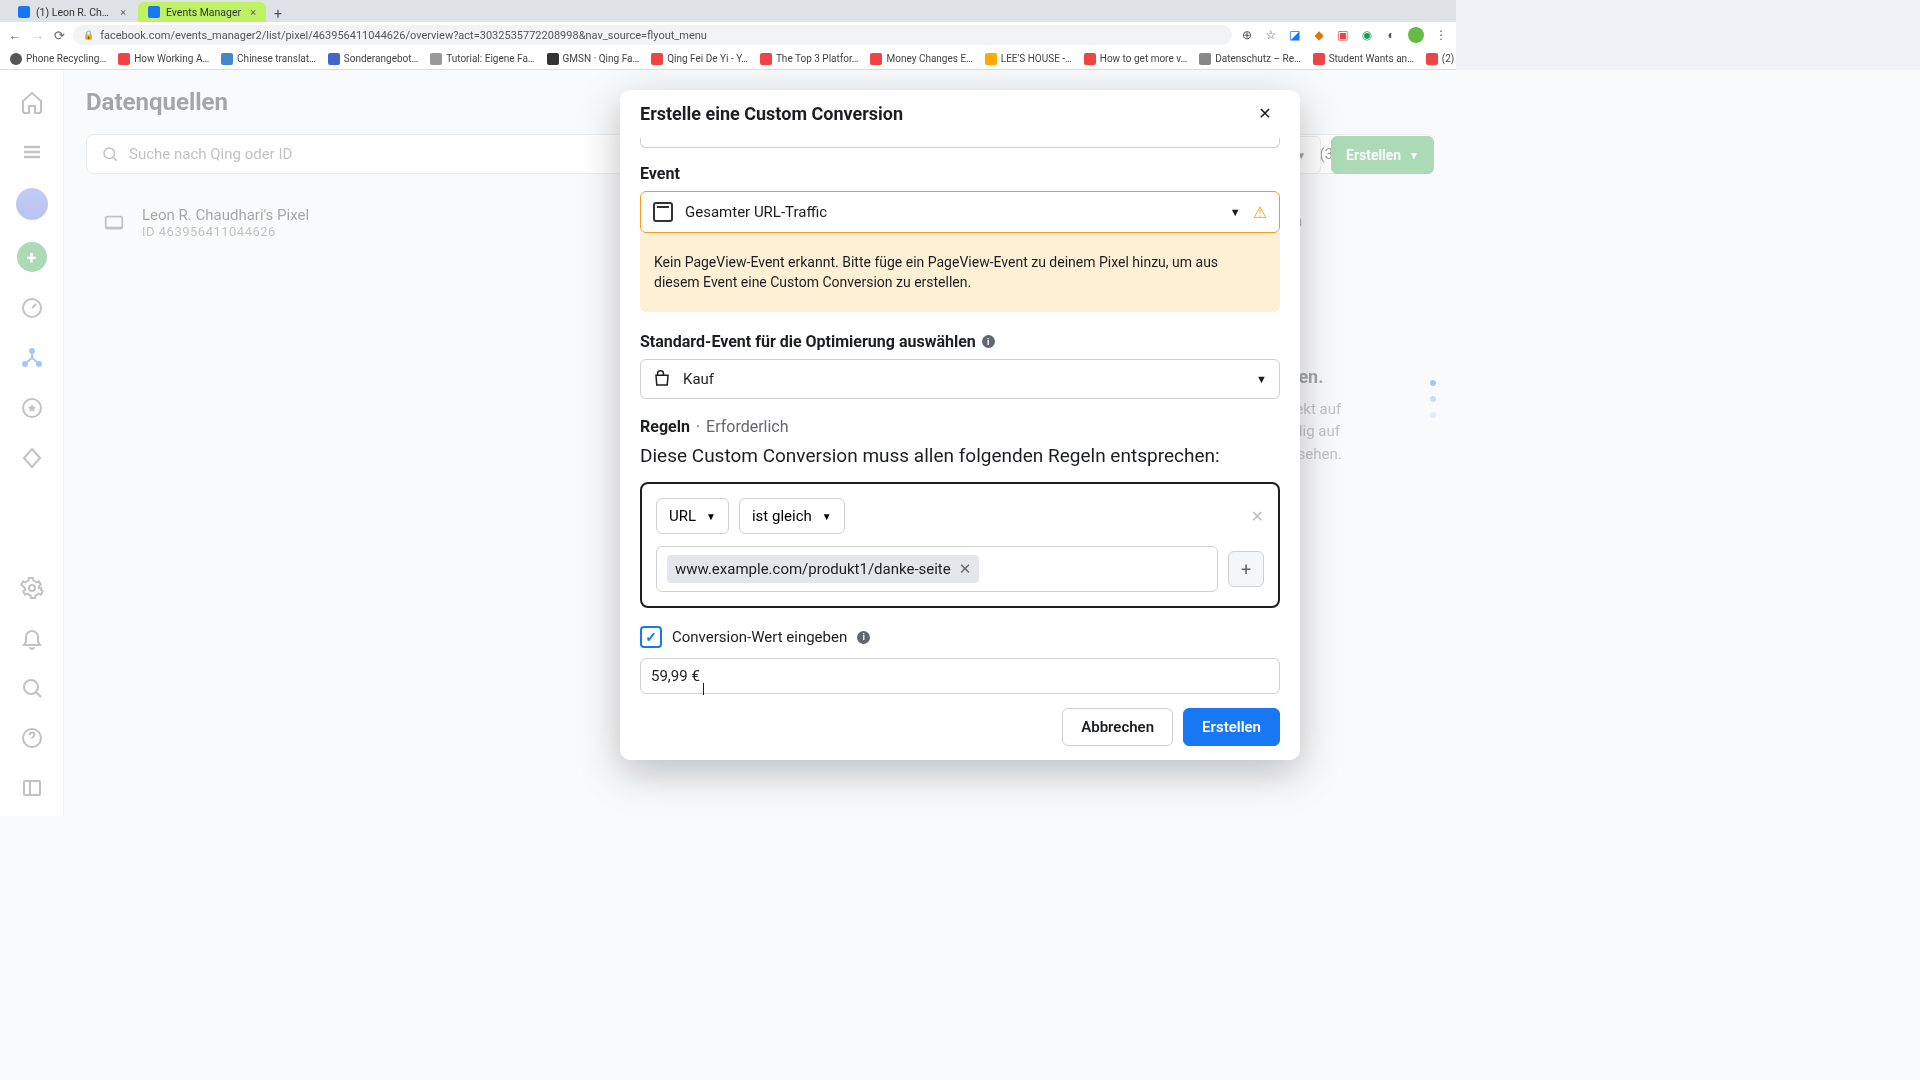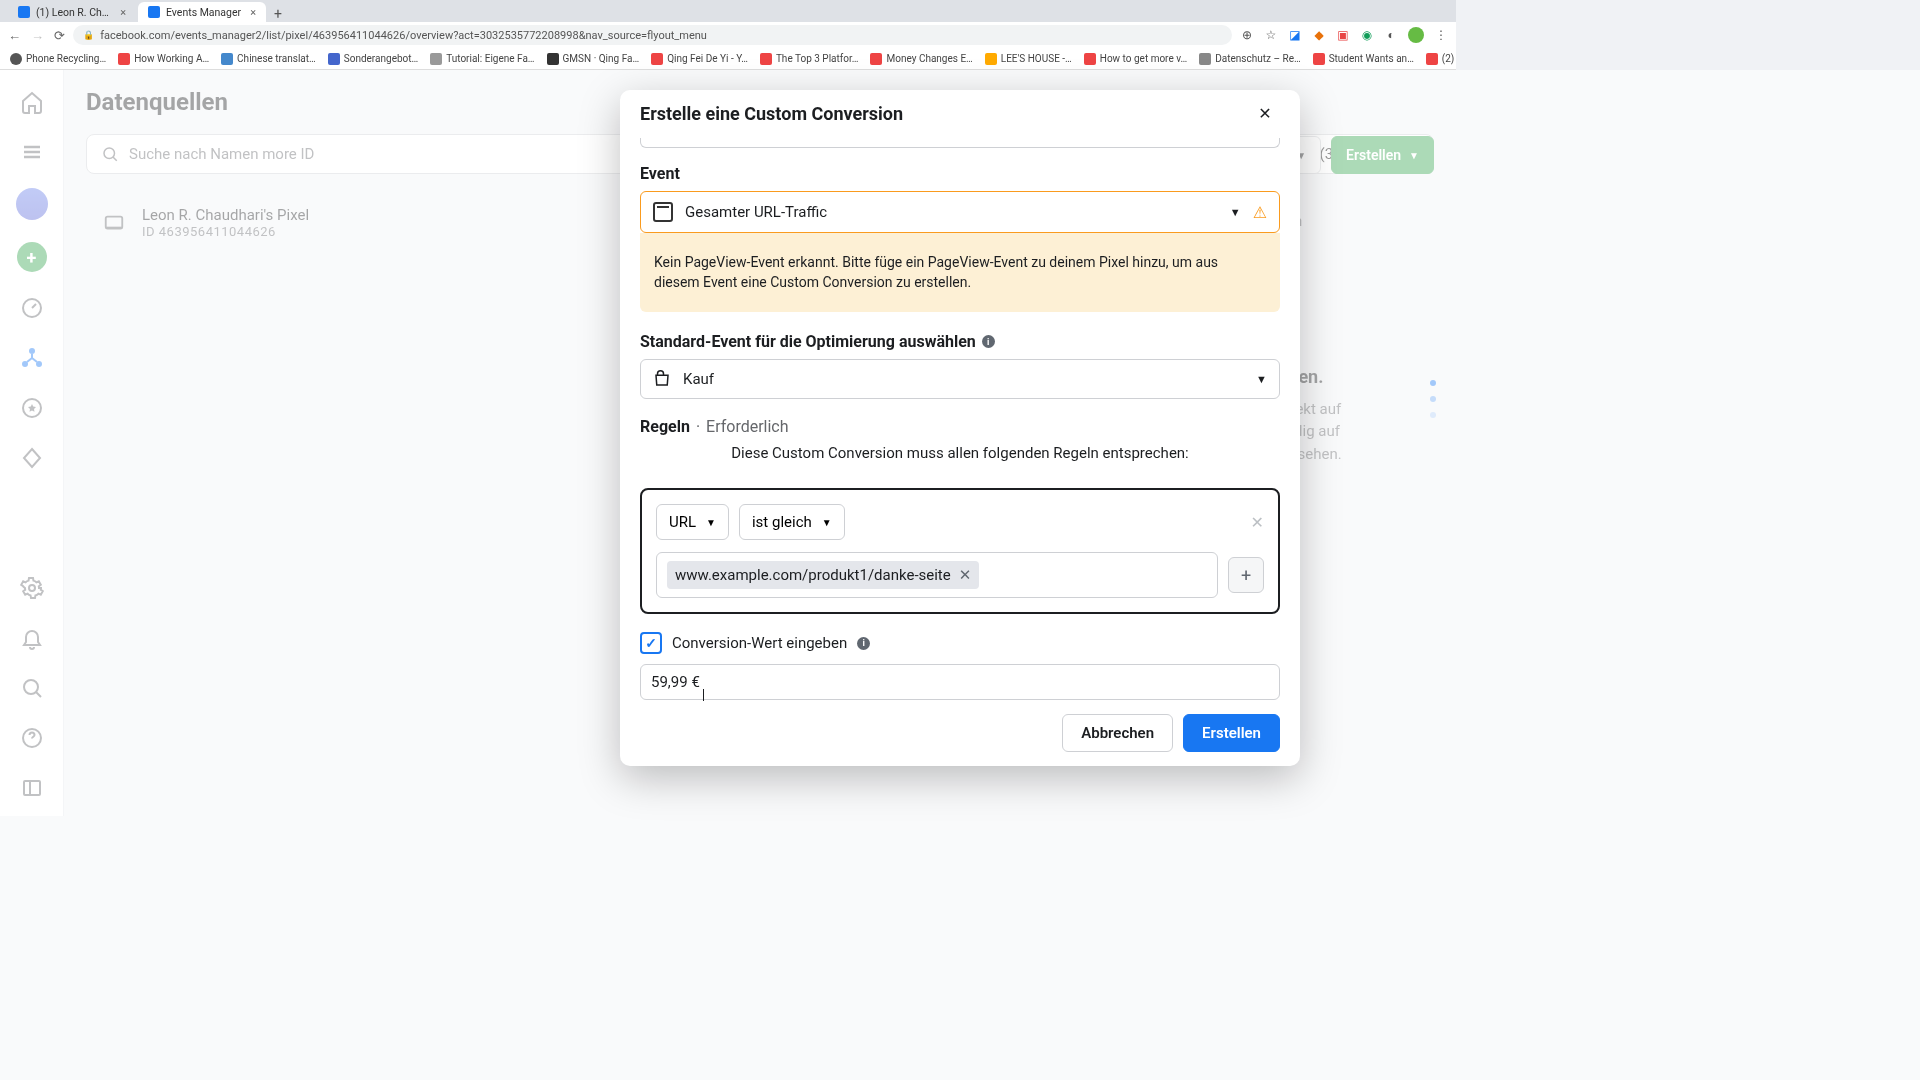--- a/index.html
+++ b/index.html
@@ -2,21 +2,21 @@
 <html><head>
 <meta charset="utf-8">
 <style>
   * { box-sizing: border-box; margin: 0; padding: 0; font-family: -apple-system, BlinkMacSystemFont, "Segoe UI", Roboto, Helvetica, Arial, sans-serif; }
   body { width: 1456px; height: 816px; overflow: hidden; background: #f0f2f5; }
 
   
   .browser-chrome { background: #dee1e6; }
   .tab-bar { display: flex; align-items: flex-end; height: 22px; padding-left: 8px; gap: 2px; }
   .tab { display: flex; align-items: center; gap: 6px; padding: 3px 10px; font-size: 10.5px; color: #333; border-radius: 6px 6px 0 0; min-width: 128px; max-width: 128px; height: 20px; }
-  .tab.active { background: #ffffff; }
+  .tab.active { background: #bef264; }
   .tab .favicon { width: 12px; height: 12px; background: #1877f2; border-radius: 2px; flex-shrink: 0; }
   .tab .tab-text { flex: 1; overflow: hidden; text-overflow: ellipsis; white-space: nowrap; }
   .tab .tab-close { font-size: 11px; color: #666; }
   .new-tab { width: 20px; text-align: center; font-size: 14px; color: #555; }
   .addr-bar { display: flex; align-items: center; background: #fff; height: 26px; padding: 0 8px; gap: 8px; }
   .nav-arrows { display: flex; gap: 10px; color: #666; font-size: 13px; align-items: center; }
   .url-box { flex: 1; background: #f1f3f4; border-radius: 12px; padding: 2px 10px; font-size: 11px; color: #555; display: flex; align-items: center; gap: 6px; height: 20px; }
   .lock-icon { font-size: 9px; color: #777; }
   .toolbar-icons { display: flex; gap: 10px; align-items: center; color: #555; font-size: 12px; }
   .toolbar-icons .ico { width: 14px; height: 14px; display: flex; align-items: center; justify-content: center; }
@@ -68,21 +68,21 @@
   .info-dot{width:13px;height:13px;border-radius:50%;background:#606770;color:#fff;font-size:9px;display:inline-flex;align-items:center;justify-content:center;font-weight:700;}
   .select{ border:1.5px solid #fa9b1e; border-radius:6px; padding:10px 12px; display:flex; align-items:center; gap:12px; font-size:15px; color:#1c1e21; position:relative;}
   .select .sicon{width:20px;height:20px;border:2px solid #333;border-radius:3px;}
   .select .dd{margin-left:auto;font-size:11px;}
   .hazard{color:#fa9b1e;font-size:16px;}
   .warnbox{ background:#fdf0d5; padding:20px 14px; font-size:14px; color:#1c1e21; line-height:1.4; border-radius:0 0 6px 6px; margin-top:0;}
   .select.plain{border-color:#ced0d4;}
   .select .cart{width:18px;height:18px;}
 
   .rules-lbl{margin-top:18px;}
-  .rules-sub{font-size:15px;color:#1c1e21;margin-bottom:26px;text-align:center;}
+  .rules-sub{font-size:19px;color:#1c1e21;margin-bottom:15px;}
   .req{color:#65676b;font-weight:400;}
   .rule-box{border:2px solid #1c1e21;border-radius:8px;padding:14px;}
   .rule-row{display:flex;align-items:center;gap:10px;}
   .mini-select{border:1px solid #ced0d4;border-radius:6px;padding:8px 12px;display:flex;align-items:center;gap:10px;font-size:15px;}
   .rule-x{margin-left:auto;color:#bcc0c4;font-size:16px;}
   .url-row{display:flex;align-items:center;gap:10px;margin-top:12px;}
   .url-input{flex:1;border:1px solid #ced0d4;border-radius:6px;padding:8px 10px;display:flex;align-items:center;gap:8px;}
   .url-chip{background:#e4e6eb;border-radius:4px;padding:5px 8px;font-size:15px;display:flex;align-items:center;gap:8px;color:#1c1e21;}
   .plus-btn{width:36px;height:36px;border:1px solid #ced0d4;border-radius:6px;display:flex;align-items:center;justify-content:center;font-size:18px;color:#606770;background:#f5f6f7;}
 
@@ -276,21 +276,21 @@
   </div>
 
   <div class="main">
     <div class="page-title">Datenquellen</div>
     <div class="top-row">
       <div class="search-box">
         <svg width="18" height="18" viewBox="0 0 24 24" fill="none" stroke="#65676b" stroke-width="2">
             <circle cx="11" cy="11" r="7"></circle>
             <line x1="21" y1="21" x2="16" y2="16"></line>
           </svg>
-        <span>Suche nach Namen more ID</span>
+        <span>Suche nach Qing oder ID</span>
       </div>
       <div class="account-chip">
         <span class="acct-ico">👤</span>
         <span style="overflow:hidden;text-overflow:ellipsis;white-space:nowrap;">Leon R. Chaudhari (3032535772…</span>
       </div>
     </div>
     <div class="top-row" style="justify-content:flex-end;margin-top:-52px;margin-bottom:20px;">
       <div style="flex:0 0 560px;"></div>
       <div style="margin-left:auto;display:flex;gap:10px;">
         <div class="pill-btn">

